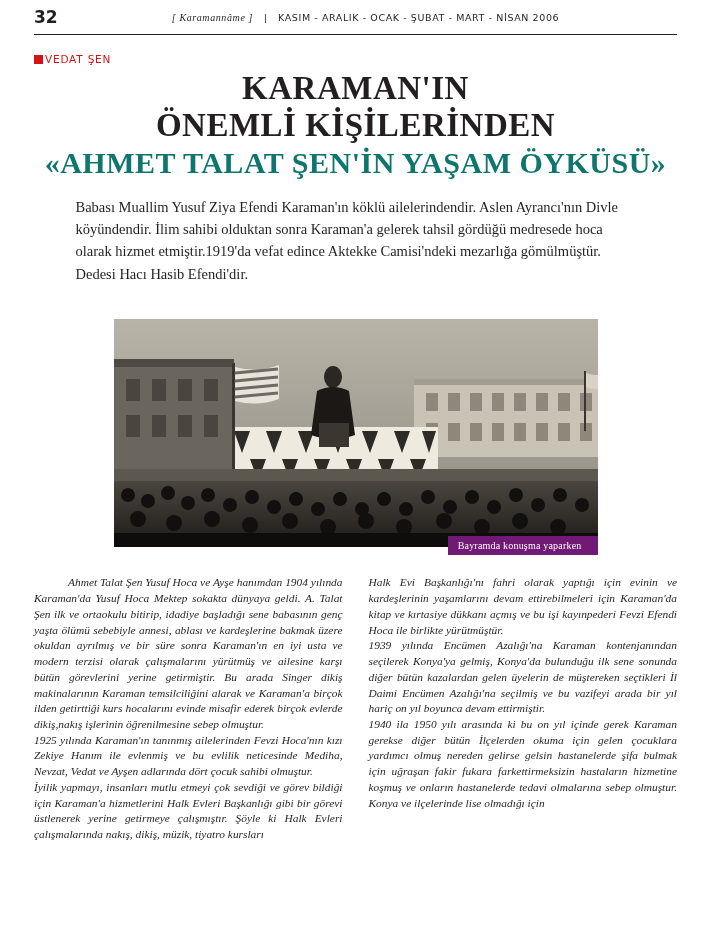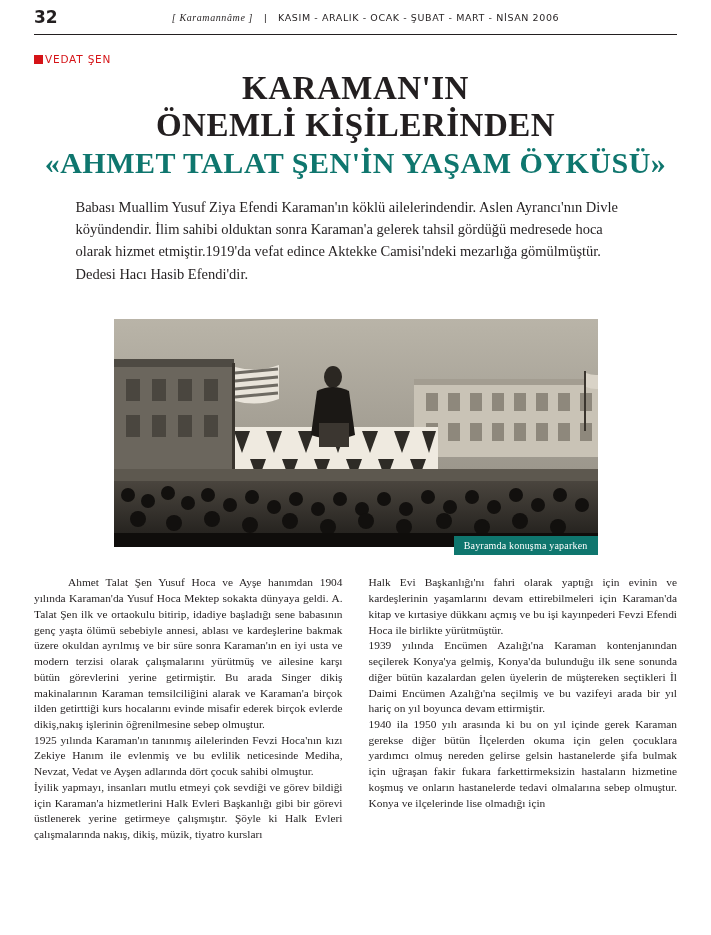--- a/index.html
+++ b/index.html
@@ -122,45 +122,46 @@
     overflow: hidden;
     background: #6d6a63;
   }
   .photo svg {
     display: block;
   }
   .caption {
     position: absolute;
     right: 0;
     bottom: -8px;
-    background: #0f766e;
+    background: #701a75;
     color: #ffffff;
     font-family: "Liberation Serif", serif;
     font-size: 10px;
-    padding: 4px 10px 4px 10px;
+    padding: 4px 16px 4px 10px;
     letter-spacing: 0.2px;
     white-space: nowrap;
   }
 
   
   .columns {
     margin-top: 28px;
     display: flex;
     gap: 26px;
   }
   .col {
     width: 309px;
     font-family: "Liberation Serif", serif;
     font-size: 11.4px;
     line-height: 1.38;
     text-align: justify;
     color: #231f20;
   }
   .col p {
     margin: 0;
+    font-style: italic;
   }
   .col p + p {
     margin-top: 0px;
   }
   .col p.indent {
     text-indent: 34px;
   }
 </style>
 </head>
 <body>

